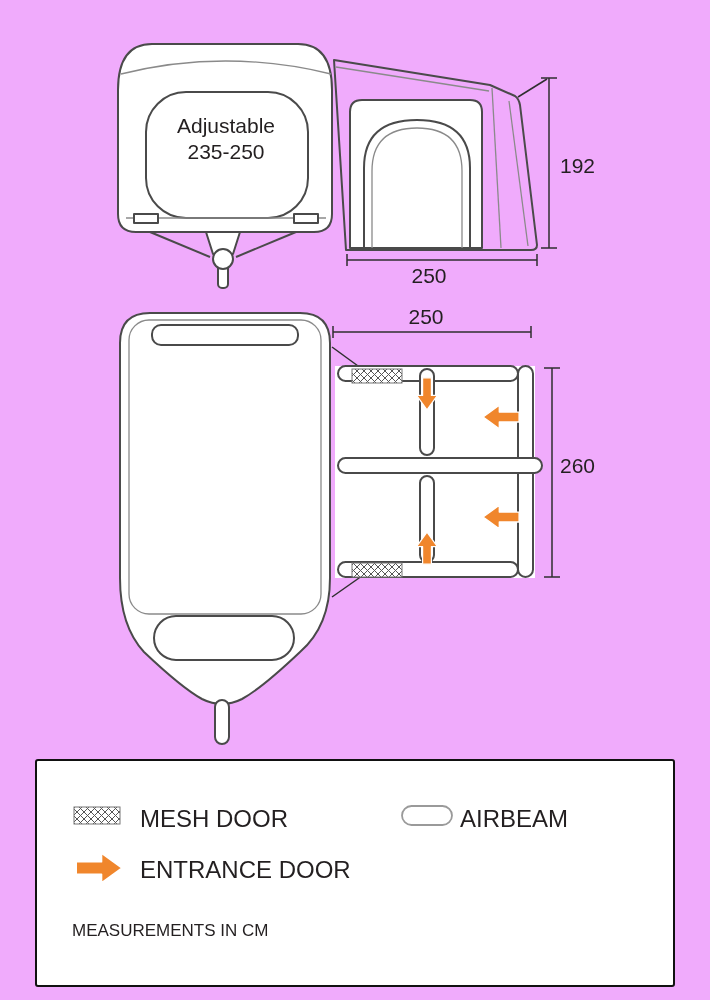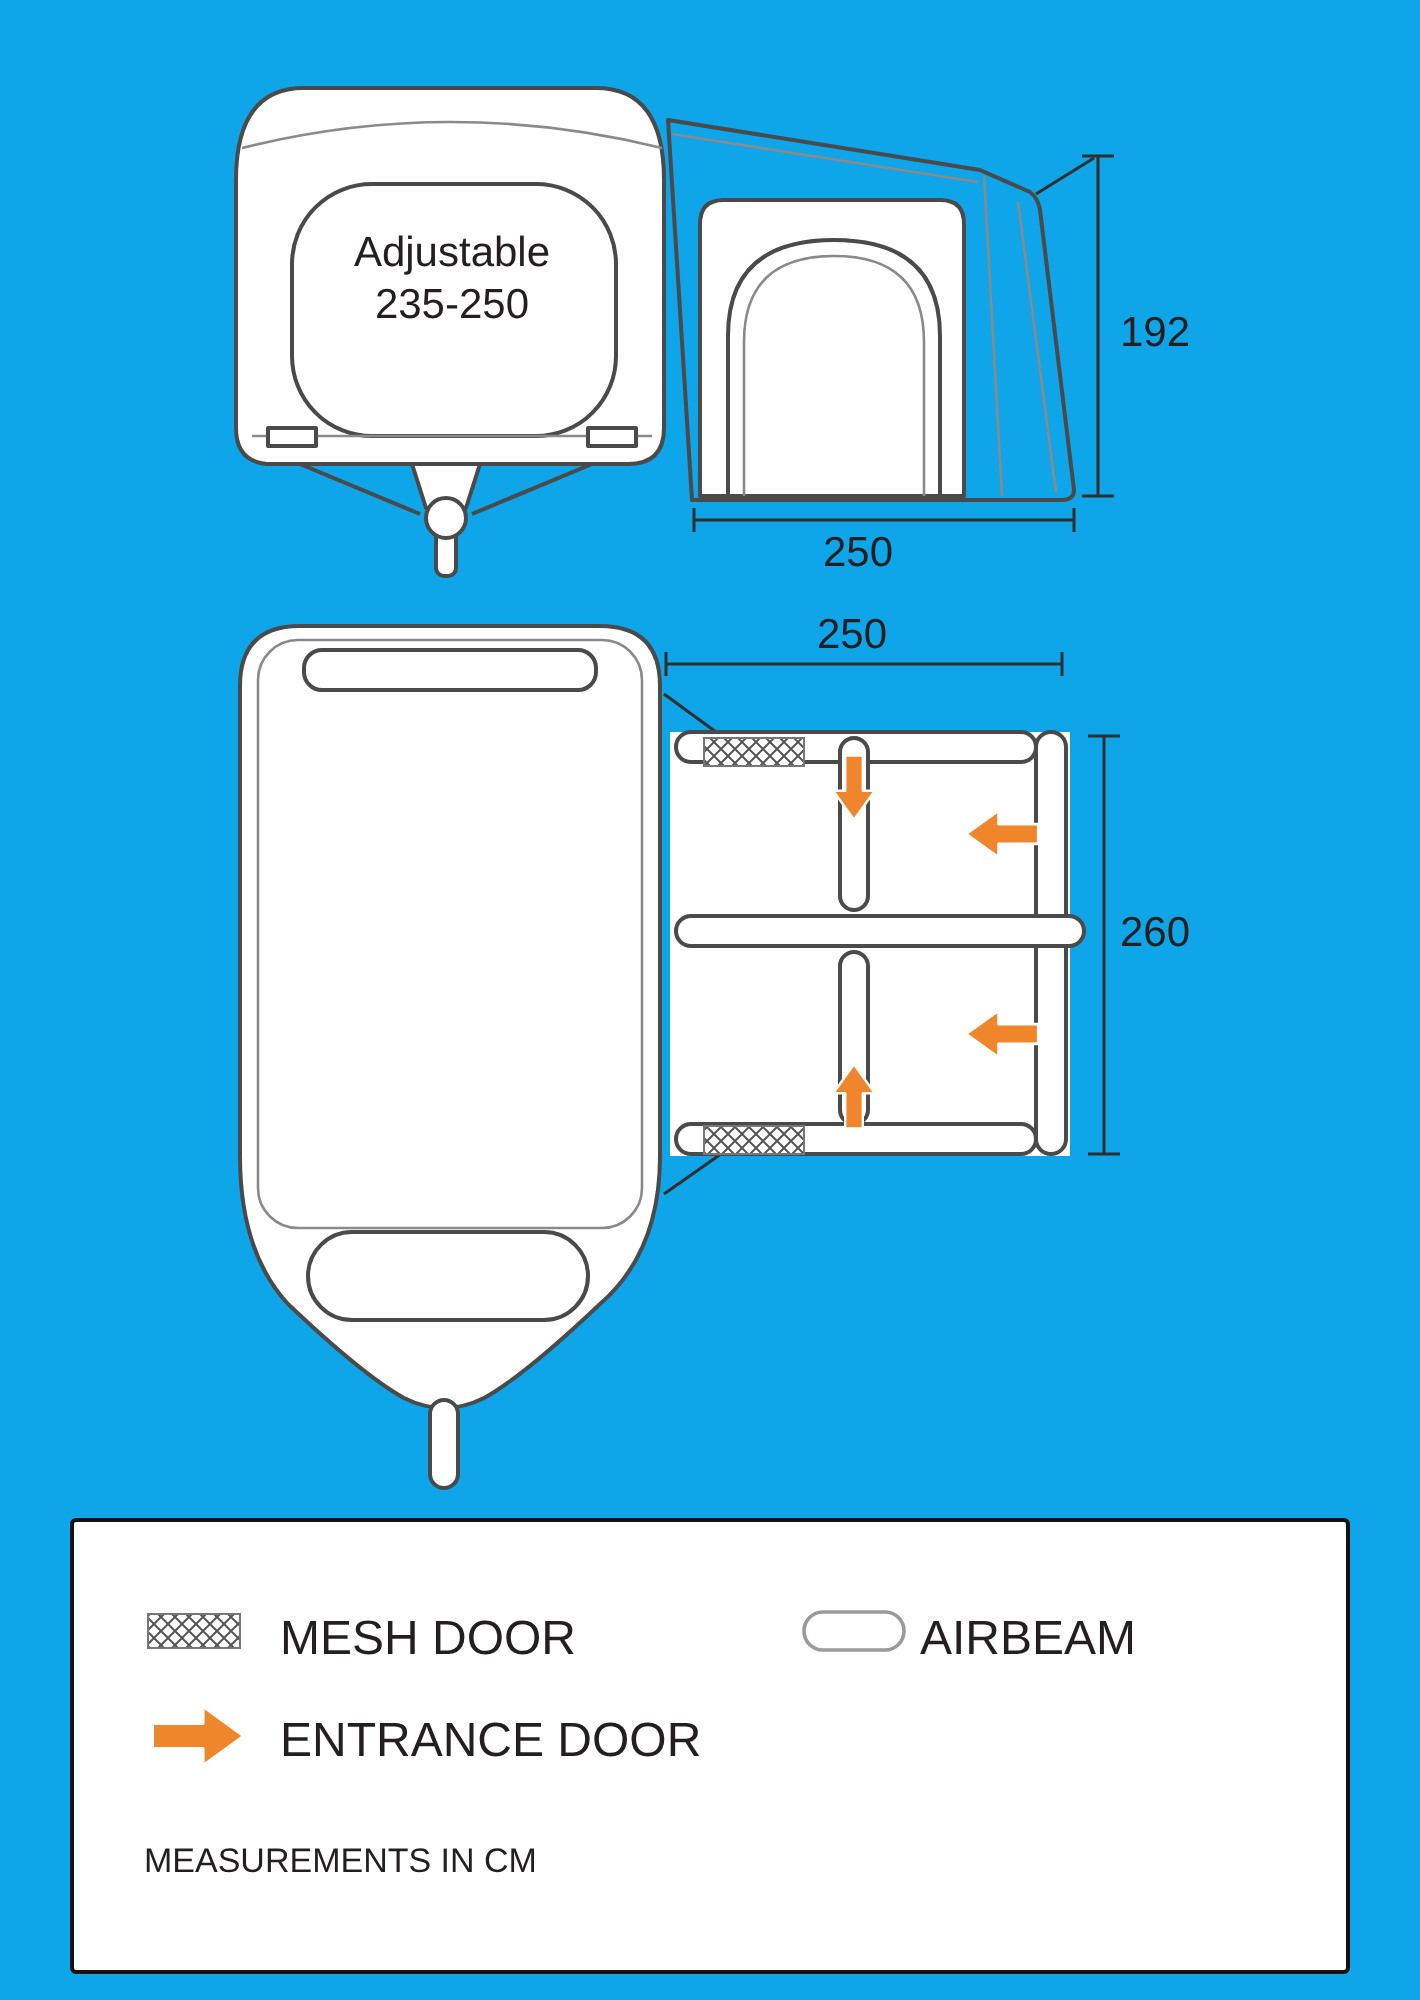--- a/index.html
+++ b/index.html
@@ -1,16 +1,16 @@
 <!DOCTYPE html>
 <html><head>
 <meta charset="utf-8">
 <style>
   html,body{margin:0;padding:0;background:#ffffff;}
-  .page{position:relative;width:710px;height:1000px;background:#0ea5e9;overflow:hidden;}
+  .page{position:relative;width:710px;height:1000px;background:#f0abfc;overflow:hidden;}
   svg text{font-family:"Liberation Sans","DejaVu Sans",sans-serif;fill:#231f20;}
   .ol{fill:#ffffff;stroke:#4a4a4a;stroke-width:2;stroke-linejoin:round;}
   .noFill{fill:none;stroke:#4a4a4a;stroke-width:2;stroke-linejoin:round;}
   .thin{fill:none;stroke:#8a8a8a;stroke-width:1.3;}
   .dim{stroke:#2f2f2f;stroke-width:1.5;fill:none;}
   .dimLabel{font-size:21px;}
   .bodyLabel{font-size:21px;text-anchor:middle;}
   .legendLabel{font-size:24px;}
   .noteLabel{font-size:17px;}
   .tube{fill:#ffffff;stroke:#4a4a4a;stroke-width:2;}

